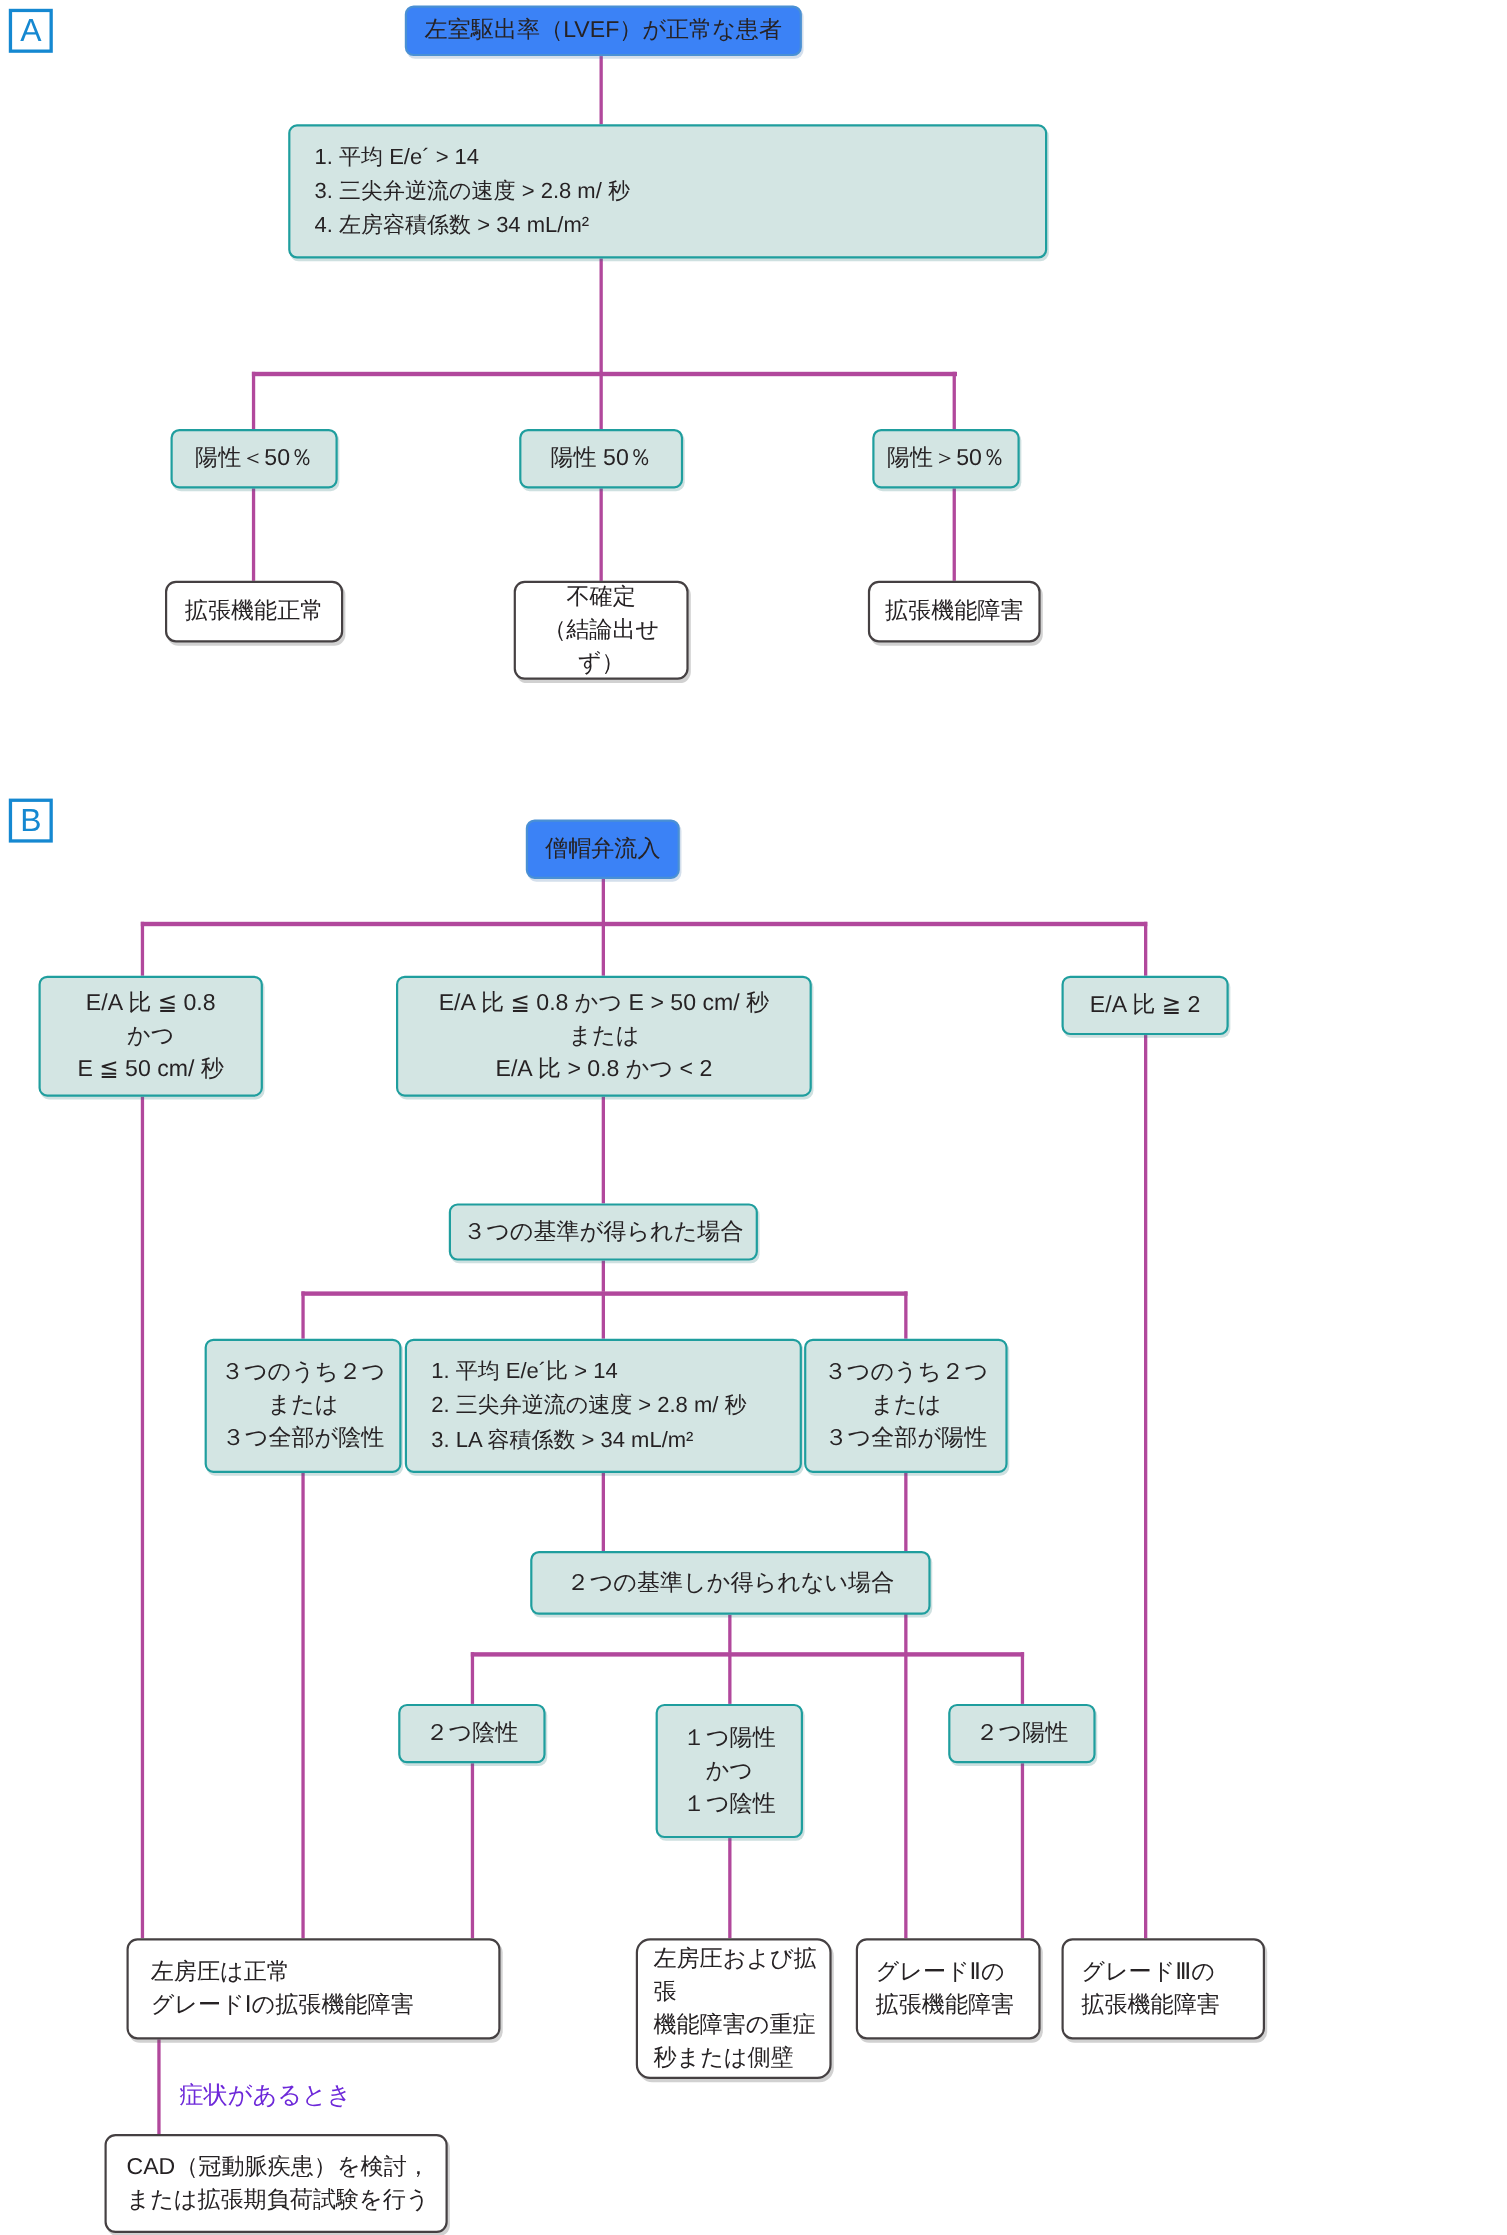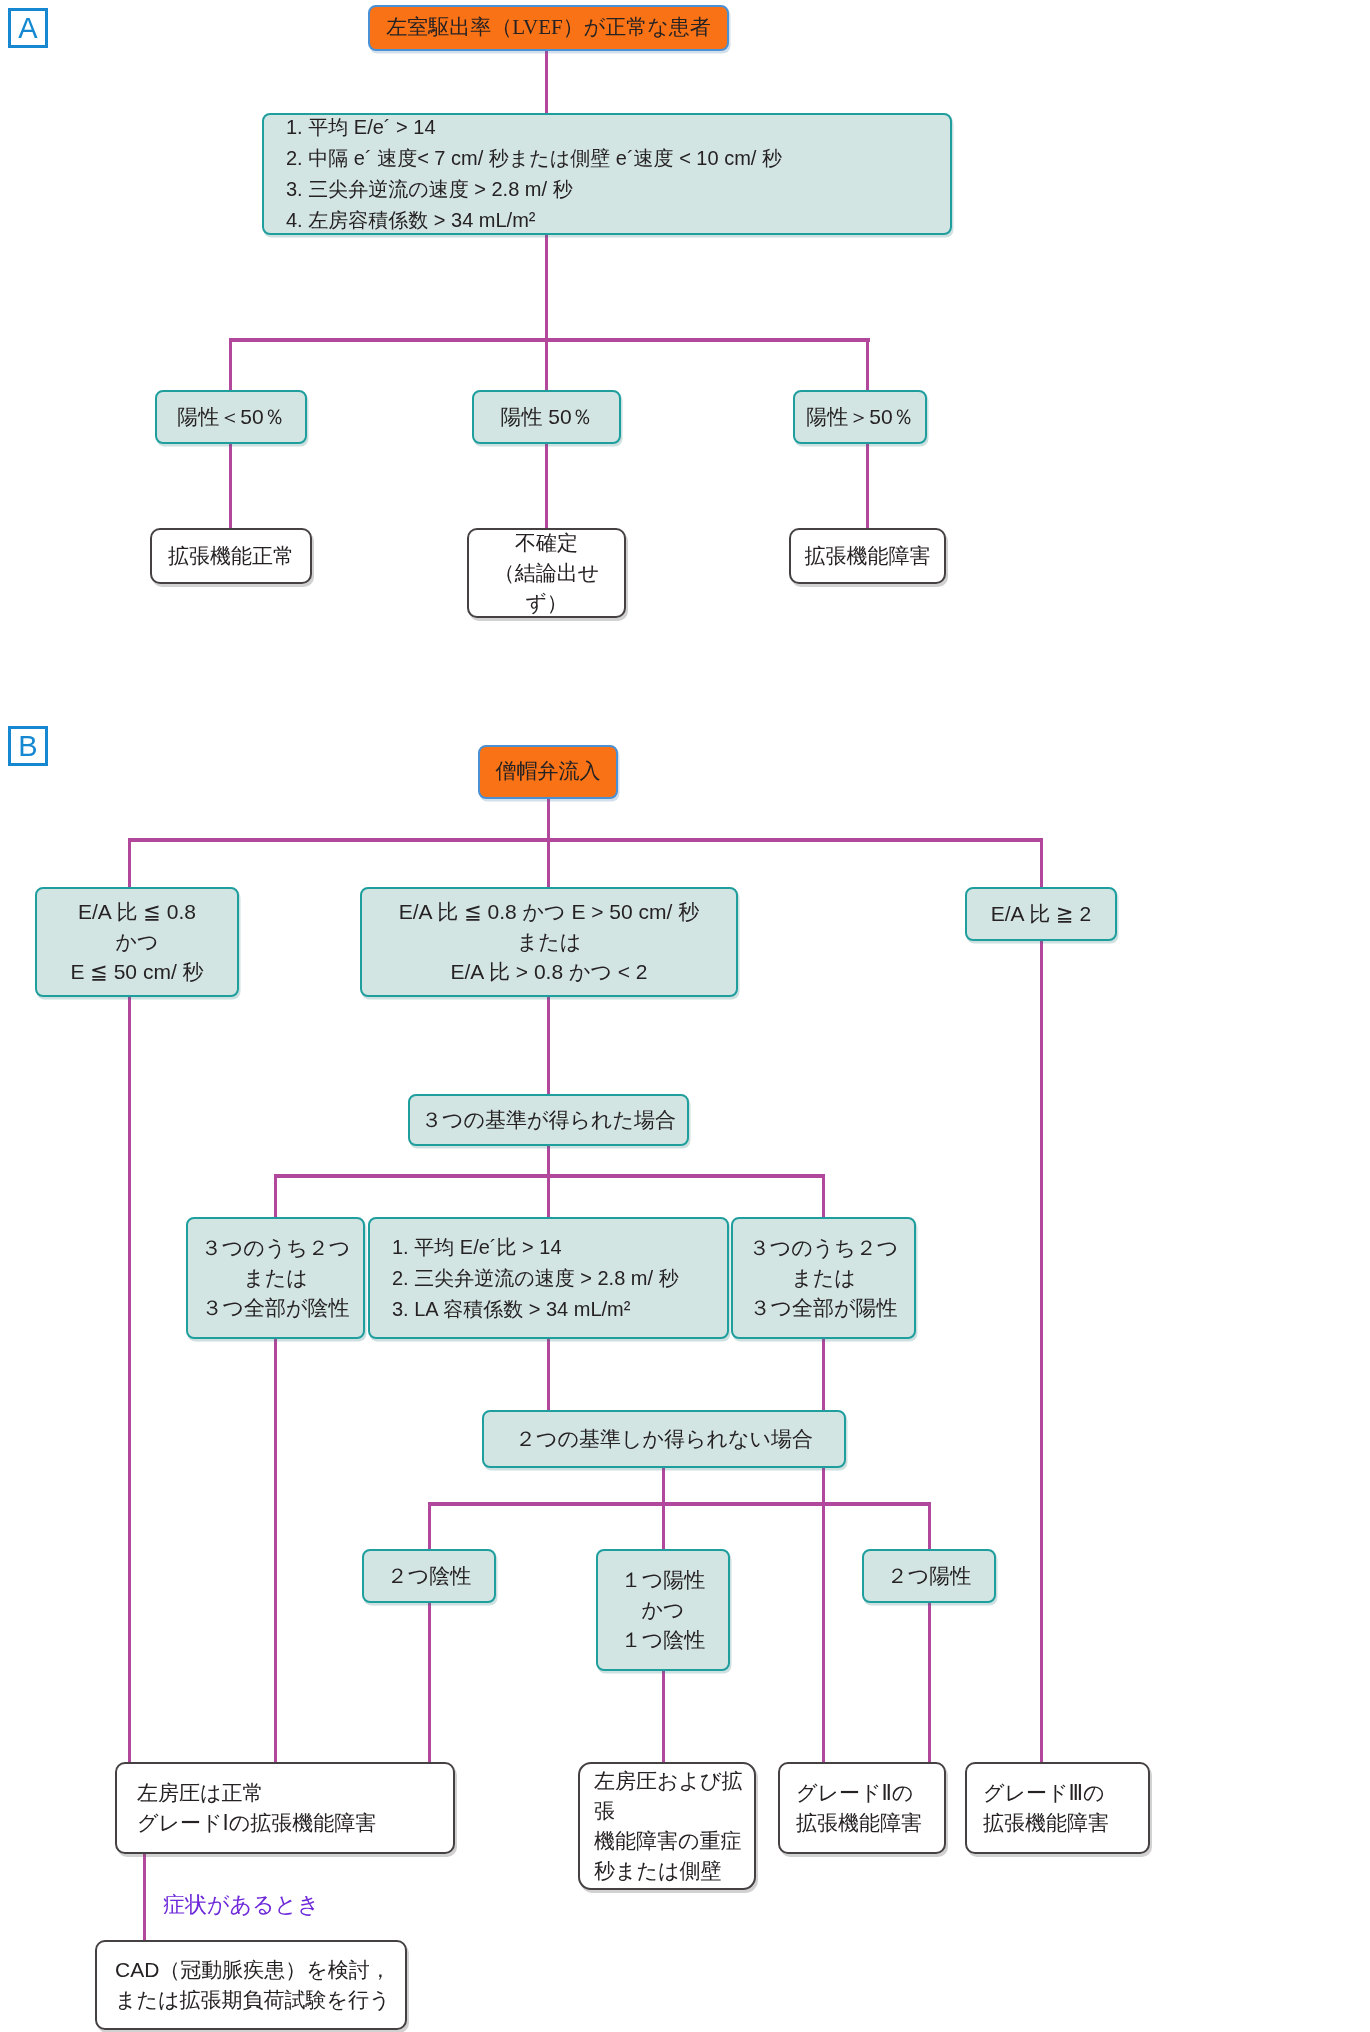--- a/index.html
+++ b/index.html
@@ -9,21 +9,21 @@
     color:#262224; overflow:hidden;
   }
   .panel { position:absolute; inset:0; }
   .box {
     position:absolute; box-sizing:border-box;
     display:flex; flex-direction:column; justify-content:center; align-items:center;
     text-align:center; border-radius:8px; font-size:21px; line-height:1.42;
     color:#262224; z-index:2; padding:4px 8px;
   }
   .teal  { background:#d3e5e3; border:2.5px solid #1f9e9e; box-shadow:1.5px 2.5px 0 rgba(30,115,115,.22); }
-  .blue  { background:#f97316; border:2.5px solid #4a90d4; box-shadow:1.5px 2.5px 0 rgba(60,110,170,.22);font-family:Liberation Serif, serif; }
+  .blue  { background:#3b82f6; border:2.5px solid #4a90d4; box-shadow:1.5px 2.5px 0 rgba(60,110,170,.22); }
   .white { background:#ffffff; border:2.5px solid #454042; border-radius:10px; box-shadow:2px 3px 0 rgba(90,90,90,.28); }
   .la    { align-items:flex-start; text-align:left; }
   .vline,.hline { position:absolute; background:#b1489c; z-index:1; }
   .vline { width:3px; }
   .hline { height:4px; }
   .plabel {
     position:absolute; width:40px; height:40px; box-sizing:border-box;
     border:3px solid #1588d1; color:#1588d1; background:#fff;
     font-size:29px; font-weight:500; display:flex; align-items:center; justify-content:center;
     z-index:3;
@@ -48,21 +48,20 @@
     <div class="vline" style="left:229px; top:444px; height:84px;"></div>
     <div class="vline" style="left:545px; top:444px; height:84px;"></div>
     <div class="vline" style="left:866px; top:444px; height:84px;"></div>
 
     <div class="box blue" style="left:368px; top:5px; width:361px; height:46px;">
       <span>左室駆出率（LVEF）が正常な患者</span>
     </div>
 
     <div class="box teal la crit" style="left:262px; top:113px; width:690px; height:122px;">
       <span>1. 平均 E/e´ &gt; 14</span>
-      <span>2. 中隔 e´ 速度&lt; 7 cm/ 秒または側壁 e´速度 &lt; 10 cm/ 秒</span>
       <span>3. 三尖弁逆流の速度 &gt; 2.8 m/ 秒</span>
       <span>4. 左房容積係数 &gt; 34 mL/m²</span>
     </div>
 
     <div class="box teal" style="left:155px; top:390px; width:152px; height:54px;">
       <span>陽性＜50％</span>
     </div>
     <div class="box teal" style="left:472px; top:390px; width:149px; height:54px;">
       <span>陽性 50％</span>
     </div>

